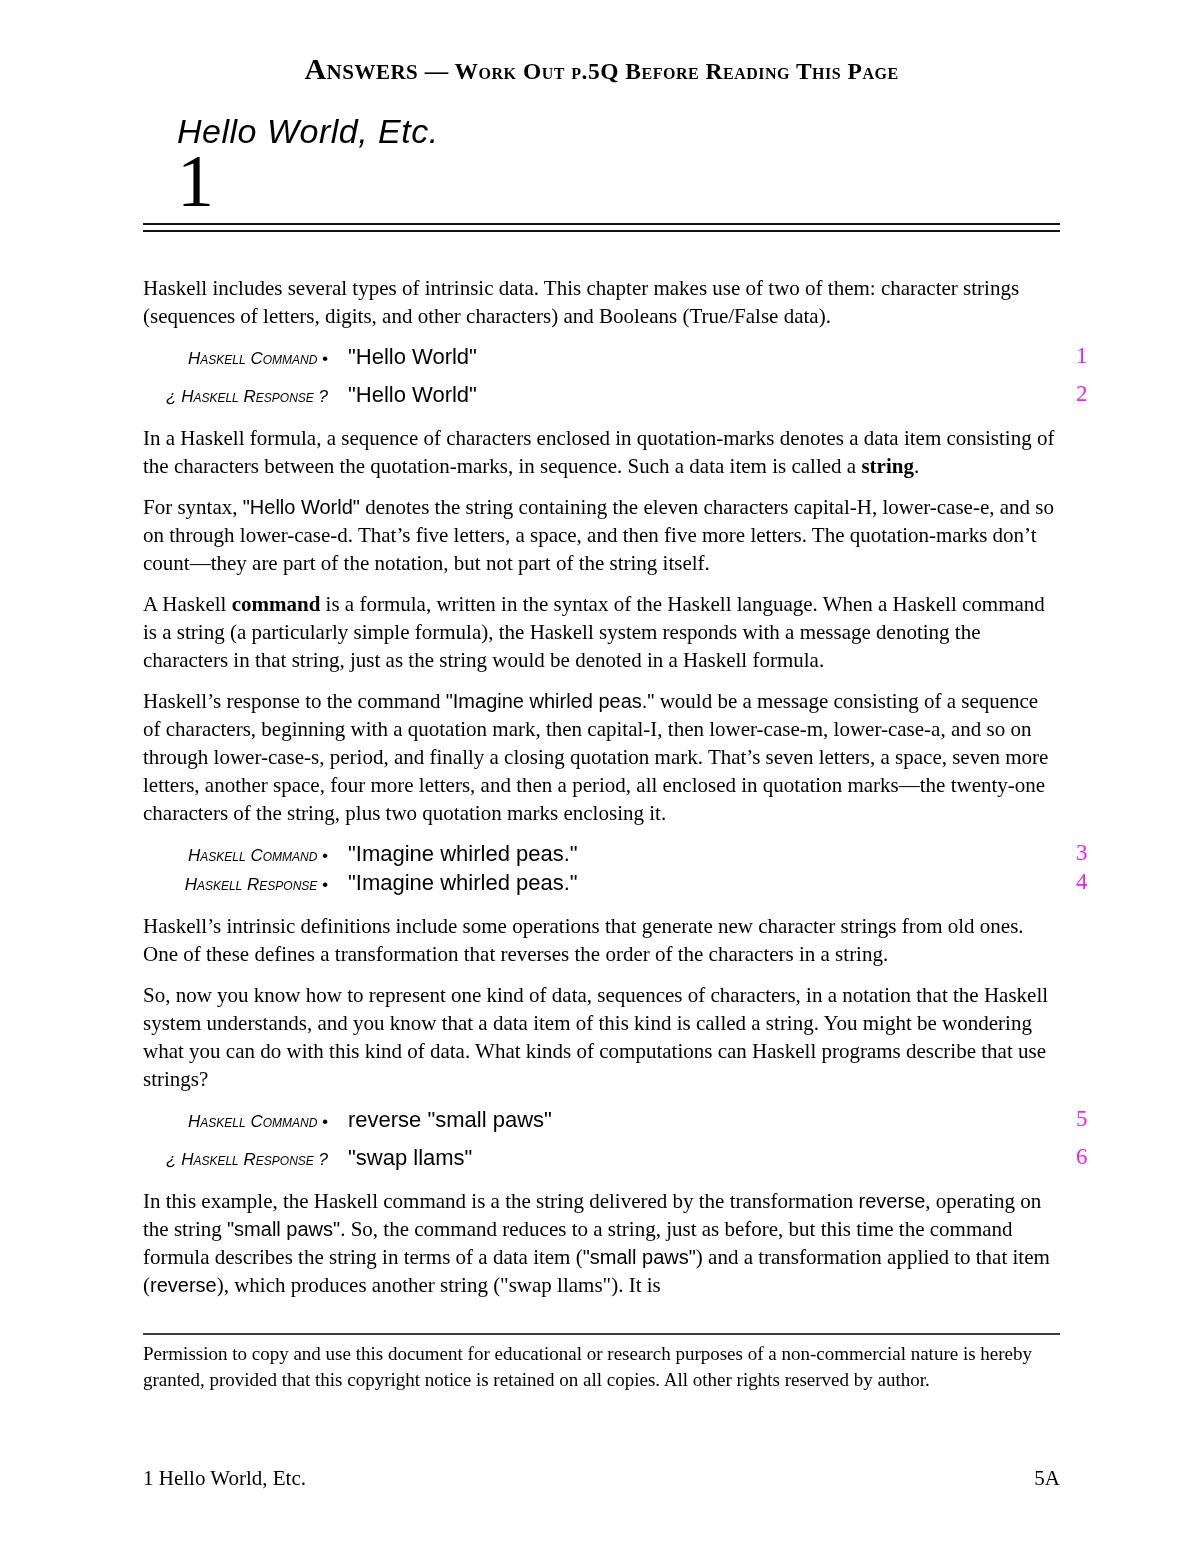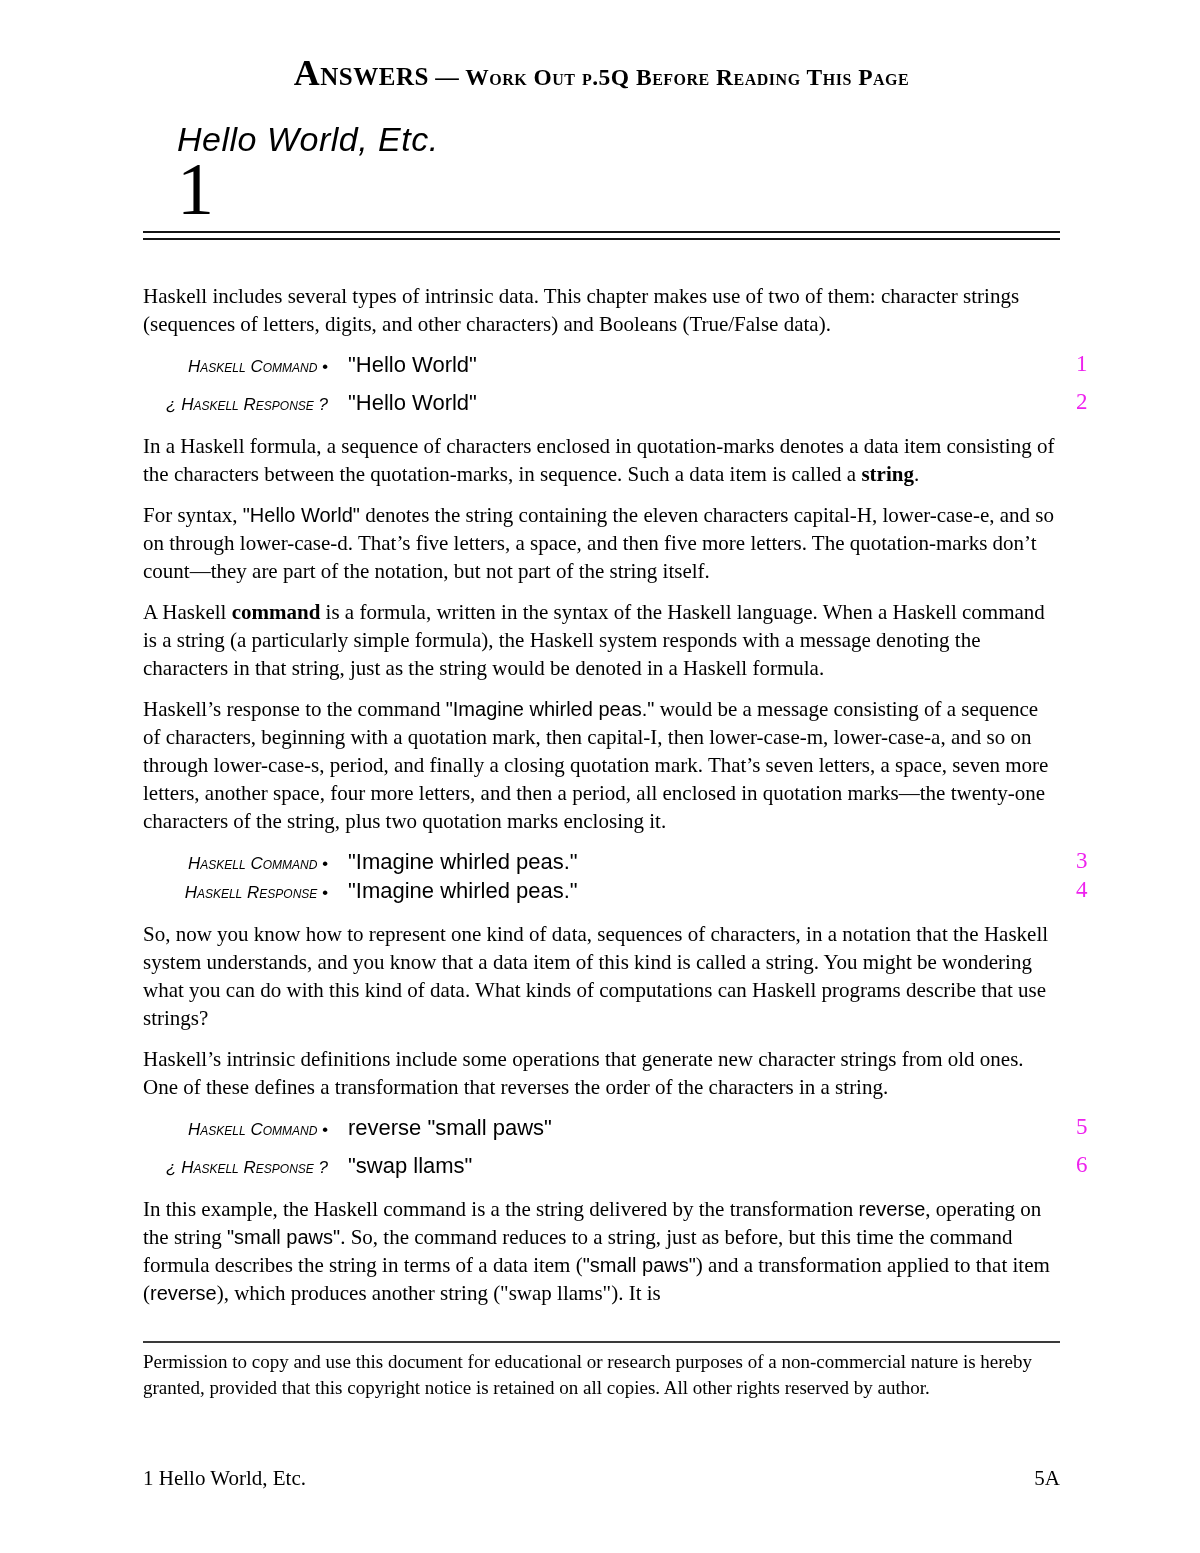--- a/index.html
+++ b/index.html
@@ -8,21 +8,21 @@
     font-family:"Liberation Serif", serif;color:#000;
     -webkit-font-smoothing:antialiased;
   }
   .page{position:absolute;left:143px;top:0;width:917px;}
 
   
   .running-head{
     margin-top:52px;text-align:center;font-weight:bold;
     font-variant:small-caps;font-size:23.5px;letter-spacing:.5px;
   }
-  .running-head .first-word{font-size:36px;}
+  .running-head .first-word{font-size:30px;}
 
   
   .chapter-row{
     margin-top:26px;display:flex;justify-content:flex-end;align-items:baseline;flex-direction:column;
   }
   .chapter-title{
     font-family:"Liberation Sans", sans-serif;font-style:italic;
     font-size:34px;letter-spacing:.5px;
   }
   .chapter-number{
@@ -108,22 +108,22 @@
           <span class="cmd-label">Haskell Command •</span>
           <span class="cmd-code">"Imagine whirled peas."</span>
           <span class="cmd-num" style="color: rgb(238, 34, 238);">3</span>
         </div>
         <div class="cmd-row">
           <span class="cmd-label">Haskell Response •</span>
           <span class="cmd-code">"Imagine whirled peas."</span>
           <span class="cmd-num" style="color: rgb(238, 34, 238);">4</span>
         </div>
       </div>
+      <div class="para"><span>Haskell’s intrinsic definitions include some operations that generate new character strings from old ones. One of these defines a transformation that reverses the order of the characters in a string.</span></div>
       <div class="para"><span>So, now you know how to represent one kind of data, sequences of characters, in a notation that the Haskell system understands, and you know that a data item of this kind is called a string. You might be wondering what you can do with this kind of data. What kinds of computations can Haskell programs describe that use strings?</span></div>
-      <div class="para"><span>Haskell’s intrinsic definitions include some operations that generate new character strings from old ones. One of these defines a transformation that reverses the order of the characters in a string.</span></div>
       <div class="cmd-group spaced">
         <div class="cmd-row">
           <span class="cmd-label">Haskell Command •</span>
           <span class="cmd-code">reverse "small paws"</span>
           <span class="cmd-num" style="color: rgb(238, 34, 238);">5</span>
         </div>
         <div class="cmd-row">
           <span class="cmd-label">¿ Haskell Response ?</span>
           <span class="cmd-code">"swap llams"</span>
           <span class="cmd-num" style="color: rgb(238, 34, 238);">6</span>

